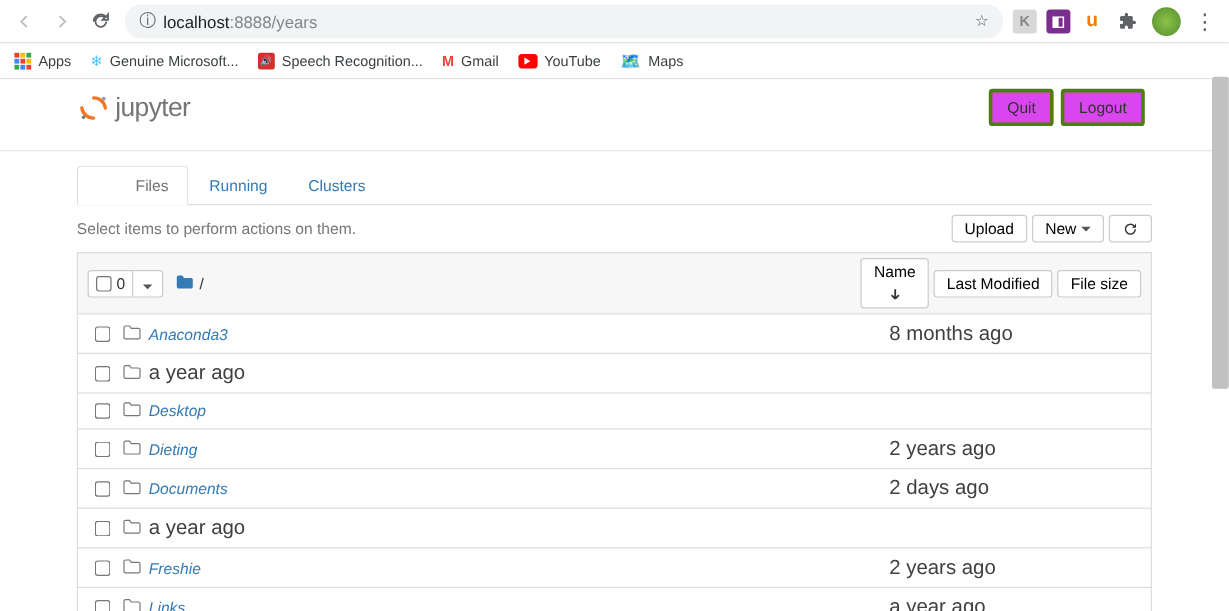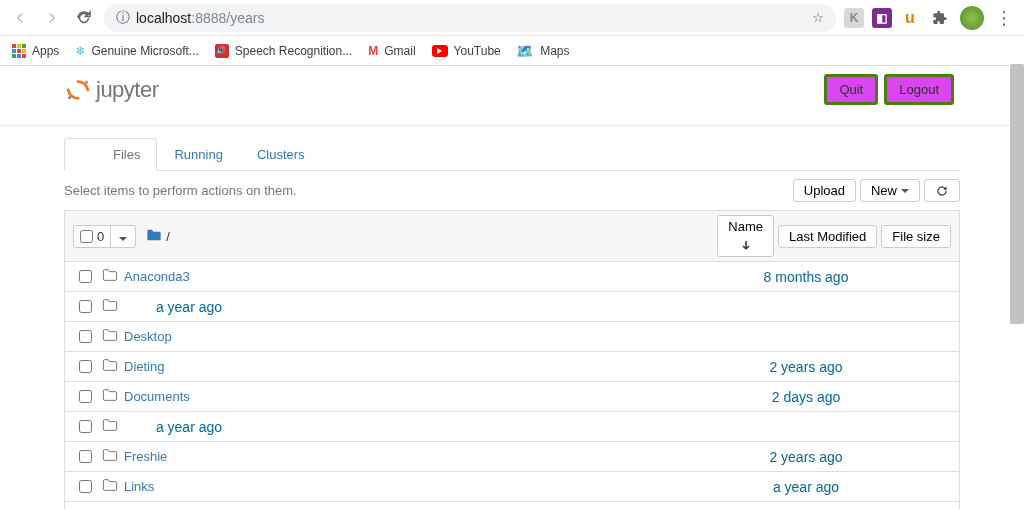--- a/index.html
+++ b/index.html
@@ -73,22 +73,22 @@
     .select-group .cb-wrap { padding: 3px 6px; border-right: 1px solid #ccc; display: flex; align-items: center; gap: 4px; }
     .select-group .dd { padding: 3px 8px; }
     .folder-icon-blue { color: #337ab7; margin-left: 10px; }
     .breadcrumb-slash { margin-left: 4px; color: #333; }
     .spacer { flex: 1; }
     .col-btn { border: 1px solid #ccc; background: #fff; padding: 3px 10px; border-radius: 3px; font-size: 13px; cursor: pointer; margin-left: 4px; display:flex; align-items:center; gap:4px;flex-direction:column; }
     
     .file-row { display: flex; align-items: center; border: 1px solid #ddd; border-top: none; padding: 6px 8px; }
     .row-cb { margin: 0 10px 0 6px; }
     .row-icon { color: #777; margin-right: 6px; }
-    .row-name { color: #337ab7; cursor: pointer; flex: 1; }
-    .row-modified { color: #0369a1; font-size: 14px; width: 150px; text-align: center; padding-right: 20px; }
+    .row-name { color: #337ab7; cursor: pointer; flex: 1; font-style: italic; }
+    .row-modified { color: #404040; font-size: 17px; width: 150px; text-align: left; padding-right: 20px; }
     .row-size { width: 60px; }
     
     input[type="checkbox"] { width: 13px; height: 13px; cursor: pointer; }
     
     .scrollbar-stub { position: fixed; right: 0; top: 64px; width: 14px; height: 260px; background: #c1c1c1; border-radius: 2px; }
   </style>
 </head>
 <body>
 
 <div class="browser-toolbar">

